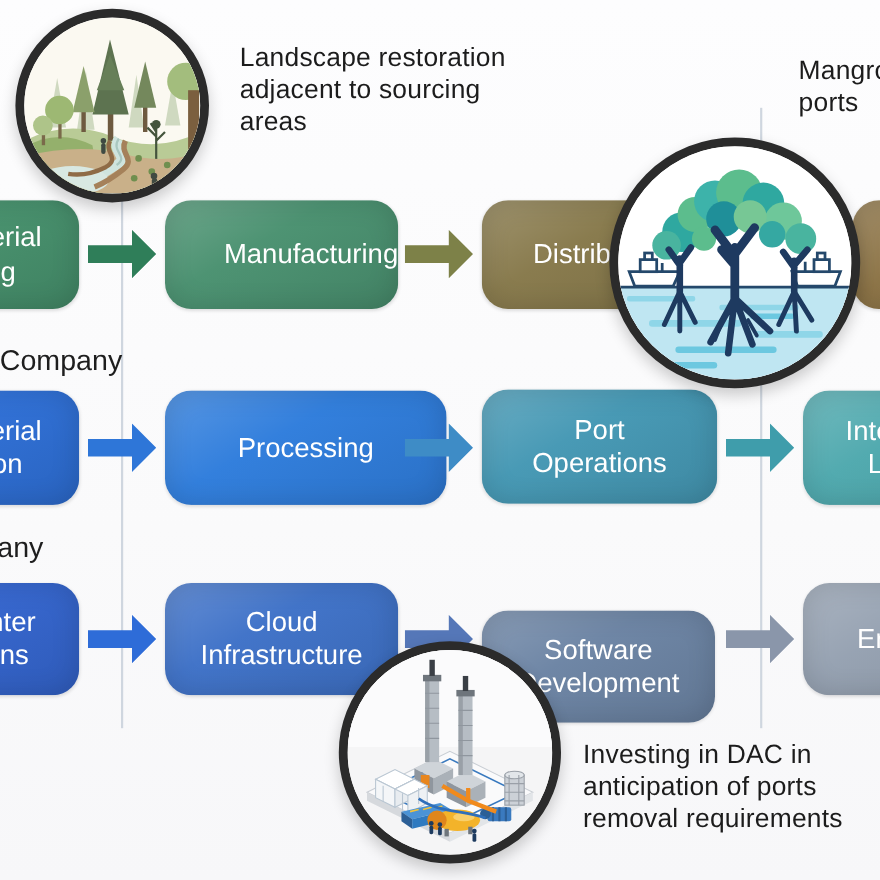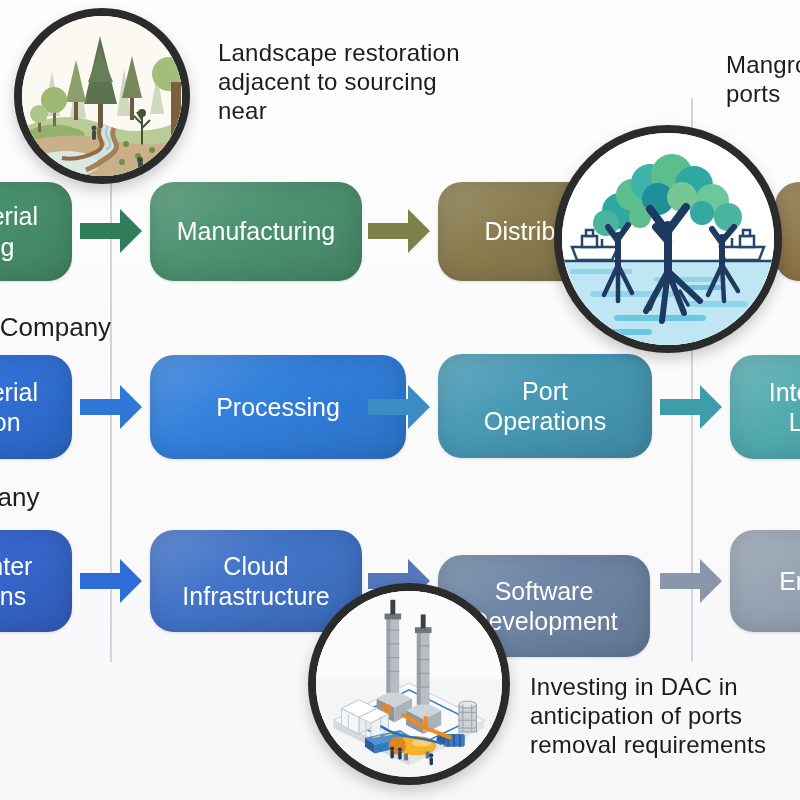--- a/index.html
+++ b/index.html
@@ -33,38 +33,38 @@
   .circle svg{display:block;width:100%;height:100%;}
 </style>
 </head>
 <body>
 
 <div class="divider" style="left:110px"></div>
 <div class="divider" style="left:691px"></div>
 
 <div class="note" style="left:218px;top:38px">Landscape restoration
 adjacent to sourcing
-near</div>
+areas</div>
 <div class="note" style="left:726px;top:50px">Mangrove restoration near
 ports</div>
 <div class="note" style="left:530px;top:672px">Investing in DAC in
 anticipation of ports
 removal requirements</div>
 
 <div class="lane-label" style="left:-84px;top:312px">Mining Company</div>
 <div class="lane-label" style="left:-134px;top:482px">Tech Company</div>
 
 <div class="box" style="left: -142px; top: 182px; width: 214px; height: 99px; background-color: rgb(70, 144, 108);">
     <span>Raw Material
 Sourcing</span>
   </div>
 <svg class="arrow" style="left:80px;top:209px" width="62" height="44" viewBox="0 0 62 44">
     <polygon points="0,14 40,14 40,0 62,22 40,44 40,30 0,30" fill="#2F7E59"></polygon>
   </svg>
-<div class="box" style="left: 150px; top: 182px; width: 212px; height: 99px; background-color: rgb(74, 145, 112);">
+<div class="box" style="left: 150px; top: 182px; width: 212px; height: 99px; background-color: rgb(74, 145, 112); justify-content: flex-end;">
     <span>Manufacturing</span>
   </div>
 <svg class="arrow" style="left:368px;top:209px" width="62" height="44" viewBox="0 0 62 44">
     <polygon points="0,14 40,14 40,0 62,22 40,44 40,30 0,30" fill="#7D8148"></polygon>
   </svg>
 <div class="box" style="left: 438px; top: 182px; width: 218px; height: 99px; background-color: rgb(135, 121, 75);">
     <span>Distribution</span>
   </div>
 <svg class="arrow" style="left:700px;top:209px" width="62" height="44" viewBox="0 0 62 44">
     <polygon points="0,14 40,14 40,0 62,22 40,44 40,30 0,30" fill="#897A4B"></polygon>

